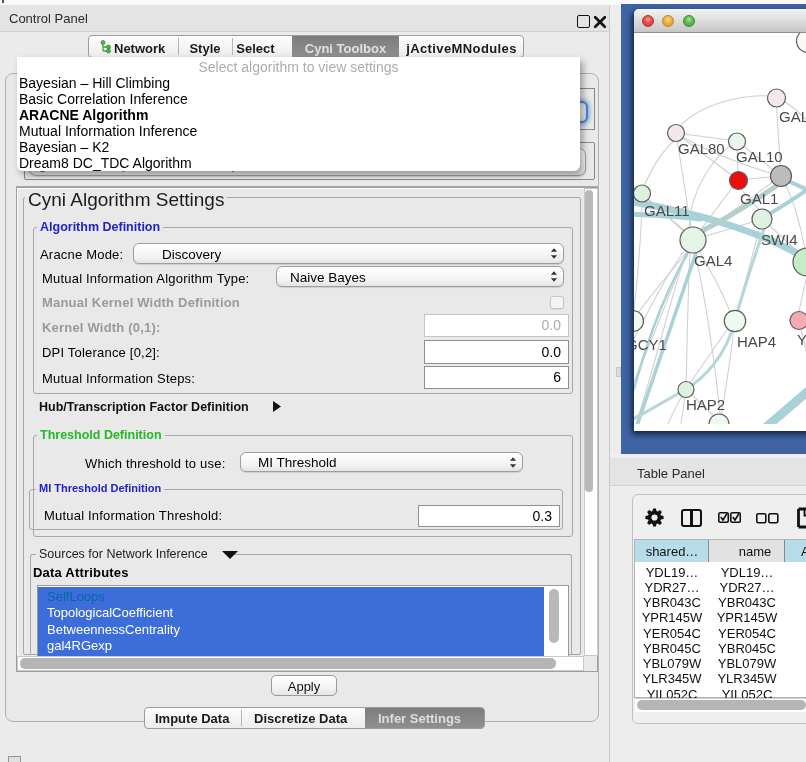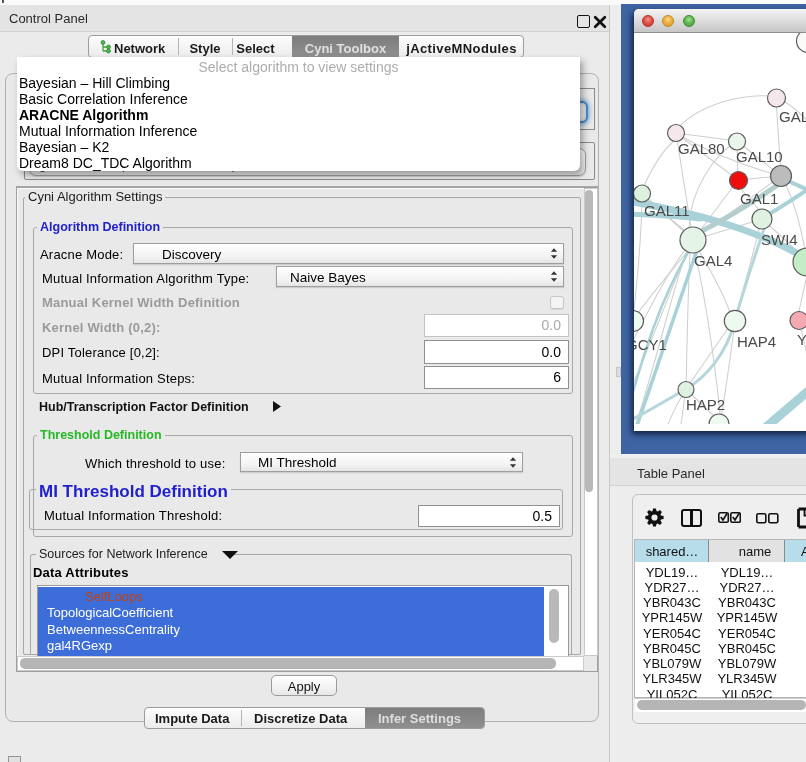--- a/index.html
+++ b/index.html
@@ -2,21 +2,21 @@
 <html><head>
 <meta charset="utf-8">
 <style>
 * { margin:0; padding:0; box-sizing:border-box; }
 html,body { width:806px; height:762px; overflow:hidden; background:#e9e9e9;
   font-family:"Liberation Sans", sans-serif; }
 .abs { position:absolute; }
 .lbl { font-size:13px; font-weight:normal; color:#000; letter-spacing:0.2px; }
 .lblgray { font-size:13px; font-weight:bold; color:#9a9a9a; letter-spacing:0.2px; }
 .combo { position:absolute; background:linear-gradient(#ffffff,#f2f2f2 70%,#e4e4e4);
-  border:1px solid #9e9e9e; border-radius:0; box-shadow:0 1px 1px rgba(0,0,0,0.12); }
+  border:1px solid #9e9e9e; border-radius:6px; box-shadow:0 1px 1px rgba(0,0,0,0.12); }
 .combo .ar { position:absolute; right:5px; top:50%; width:8px; height:13px; margin-top:-6.5px; }
 .field { position:absolute; background:#fff; border:1px solid #909090;
   font-size:14px; color:#000; text-align:right; padding-right:7px; }
 .groupbox { position:absolute; border:1px solid #a8a8a8; border-radius:3px; }
 .gtitle { position:absolute; background:#e9e9e9; padding:0 3px; font-size:12.5px; }
 </style>
 </head>
 <body>
 <div class="abs" style="left:0;top:0;width:806px;height:5px;background:#fafafa;"></div>
 <div class="abs" style="left:2px;top:0;width:2px;height:3px;background:#555;"></div>
@@ -56,21 +56,21 @@
 <div class="abs" style="left:24px;top:142px;width:571px;height:38px;border:1px solid #8a8a8a;border-radius:2px;background:#e9e9e9;"></div>
 <div class="abs" style="left:16px;top:186px;width:582px;height:1px;background:#a8a8a8;"></div>
 <div class="abs" style="left:300px;top:101px;width:288px;height:22px;border-radius:6px;background:#ececec;border:2px solid #4a86c6;box-shadow:0 0 4px 1.5px rgba(90,150,215,0.75), inset 0 0 3px rgba(90,150,215,0.5);"></div>
 
 <div class="combo" style="left:29px;top:148px;width:557px;height:28px;border-radius:7px;"></div>
 <div class="abs" style="left:39px;top:157px;font-size:13px;color:#333;">galFiltered.sif (Mutual Information)</div>
 
 <div class="abs" style="left:16px;top:187px;width:582px;height:485px;border:1px solid #9f9f9f;box-shadow:inset 1px 1px 0 #fcfcfc;"></div>
 
 <div class="groupbox" style="left:23px;top:197px;width:558px;height:458px;border-radius:2px;"></div>
-<div class="gtitle" style="left:25px;top:189px;color:#1c1c1c;font-size:13px;">Cyni Algorithm Settings</div>
+<div class="gtitle" style="left:25px;top:189px;color:#1c1c1c;font-size:19px;">Cyni Algorithm Settings</div>
 
 <div class="groupbox" style="left:33px;top:227px;width:540px;height:167px;"></div>
 <div class="gtitle" style="left:37px;top:220px;color:#2121cc;font-size:12.5px;font-weight:bold;">Algorithm Definition</div>
 
 <div class="lbl abs" style="left:40px;top:247px;">Aracne Mode:</div>
 <div class="combo" style="left:133px;top:243px;width:431px;height:21px;">
   <div style="position:absolute;left:28px;top:3px;font-size:13.5px;color:#000;">Discovery</div>
   <svg class="ar" viewBox="0 0 9 14">
       <path d="M4.5 1 L8 5 L1 5 Z M4.5 13 L1 9 L8 9 Z" fill="#333"></path>
     </svg>
@@ -80,21 +80,21 @@
 <div class="combo" style="left:276px;top:266px;width:288px;height:21px;">
   <div style="position:absolute;left:13px;top:3px;font-size:13.5px;color:#000;">Naive Bayes</div>
   <svg class="ar" viewBox="0 0 9 14">
       <path d="M4.5 1 L8 5 L1 5 Z M4.5 13 L1 9 L8 9 Z" fill="#333"></path>
     </svg>
 </div>
 
 <div class="lblgray abs" style="left:42px;top:295px;">Manual Kernel Width Definition</div>
 <div class="abs" style="left:550px;top:296px;width:14px;height:13px;background:#f4f4f4;border:1px solid #c6c6c6;border-radius:3px;box-shadow:0 1px 1px rgba(0,0,0,0.08);"></div>
 
-<div class="lblgray abs" style="left:42px;top:320px;">Kernel Width (0,2):</div>
+<div class="lblgray abs" style="left:42px;top:320px;">Kernel Width (0,1):</div>
 <div class="field" style="left:424px;top:314px;width:145px;height:23px;border:1px solid #c4c4c4;color:#aaa;line-height:21px;">0.0</div>
 
 <div class="lbl abs" style="left:42px;top:345px;">DPI Tolerance [0,2]:</div>
 <div class="field" style="left:424px;top:340px;width:145px;height:24px;line-height:22px;">0.0</div>
 
 <div class="lbl abs" style="left:42px;top:371px;">Mutual Information Steps:</div>
 <div class="field" style="left:424px;top:366px;width:145px;height:23px;line-height:21px;">6</div>
 
 <div class="abs" style="left:39px;top:400px;font-size:12.5px;font-weight:bold;color:#111;">Hub/Transcription Factor Definition</div>
 <svg class="abs" style="left:272px;top:400px;" width="10" height="13" viewBox="0 0 10 13">
@@ -106,34 +106,34 @@
 
 <div class="lbl abs" style="left:85px;top:456px;">Which threshold to use:</div>
 <div class="combo" style="left:240px;top:452px;width:283px;height:20px;">
   <div style="position:absolute;left:17px;top:2px;font-size:13.5px;color:#000;">MI Threshold</div>
   <svg class="ar" viewBox="0 0 9 14">
       <path d="M4.5 1 L8 5 L1 5 Z M4.5 13 L1 9 L8 9 Z" fill="#333"></path>
     </svg>
 </div>
 
 <div class="groupbox" style="left:29px;top:489px;width:534px;height:41px;"></div>
-<div class="gtitle" style="left:36px;top:482px;color:#2121cc;font-size:17px;font-weight:bold;">MI Threshold Definition</div>
+<div class="gtitle" style="left:36px;top:482px;color:#2121cc;font-size:11px;font-weight:bold;">MI Threshold Definition</div>
 <div class="lbl abs" style="left:44px;top:508px;">Mutual Information Threshold:</div>
-<div class="field" style="left:418px;top:505px;width:142px;height:22px;line-height:20px;">0.5</div>
+<div class="field" style="left:418px;top:505px;width:142px;height:22px;line-height:20px;">0.3</div>
 
 <div class="groupbox" style="left:30px;top:554px;width:542px;height:101px;border-bottom:none;border-bottom-left-radius:0;border-bottom-right-radius:0;"></div>
 <div class="gtitle" style="left:36px;top:547px;color:#1c1c1c;font-size:12.5px;padding-right:26px;">Sources for Network Inference</div>
 <svg class="abs" style="left:221px;top:550px;" width="18" height="10" viewBox="0 0 18 10">
     <path d="M1 1 L17 1 L9 9 Z" fill="#111"></path>
   </svg>
 <div class="abs" style="left:33px;top:565px;font-size:13px;font-weight:bold;color:#000;letter-spacing:0.2px;">Data Attributes</div>
 
 <div class="abs" style="left:37px;top:585px;width:532px;height:71px;background:#fff;border:1px solid #999;border-bottom:none;"></div>
 <div class="abs" style="left:38px;top:587px;width:506px;height:69px;background:#3d6dd8;"></div>
-<div class="abs" style="left:47px;top:589px;font-size:13px;color:#c2410c;margin-left:38px;">SelfLoops</div>
+<div class="abs" style="left:47px;top:589px;font-size:13px;color:#0369a1;">SelfLoops</div>
 <div class="abs" style="left:47px;top:605px;font-size:13px;color:#fff;">TopologicalCoefficient</div>
 <div class="abs" style="left:47px;top:622px;font-size:13px;color:#fff;">BetweennessCentrality</div>
 <div class="abs" style="left:47px;top:638px;font-size:13px;color:#fff;">gal4RGexp</div>
 <div class="abs" style="left:546px;top:587px;width:22px;height:69px;background:#fff;"></div>
 <div class="abs" style="left:549px;top:589px;width:10px;height:54px;background:#b9b9b9;border-radius:5px;"></div>
 
 <div class="abs" style="left:584px;top:188px;width:14px;height:468px;background:#fff;border:1px solid #c9c9c9;"></div>
 <div class="abs" style="left:585px;top:190px;width:8px;height:302px;background:#b9b9b9;border-radius:4px;"></div>
 
 <div class="abs" style="left:17px;top:656px;width:567px;height:15px;background:#fff;border:1px solid #c9c9c9;"></div>

